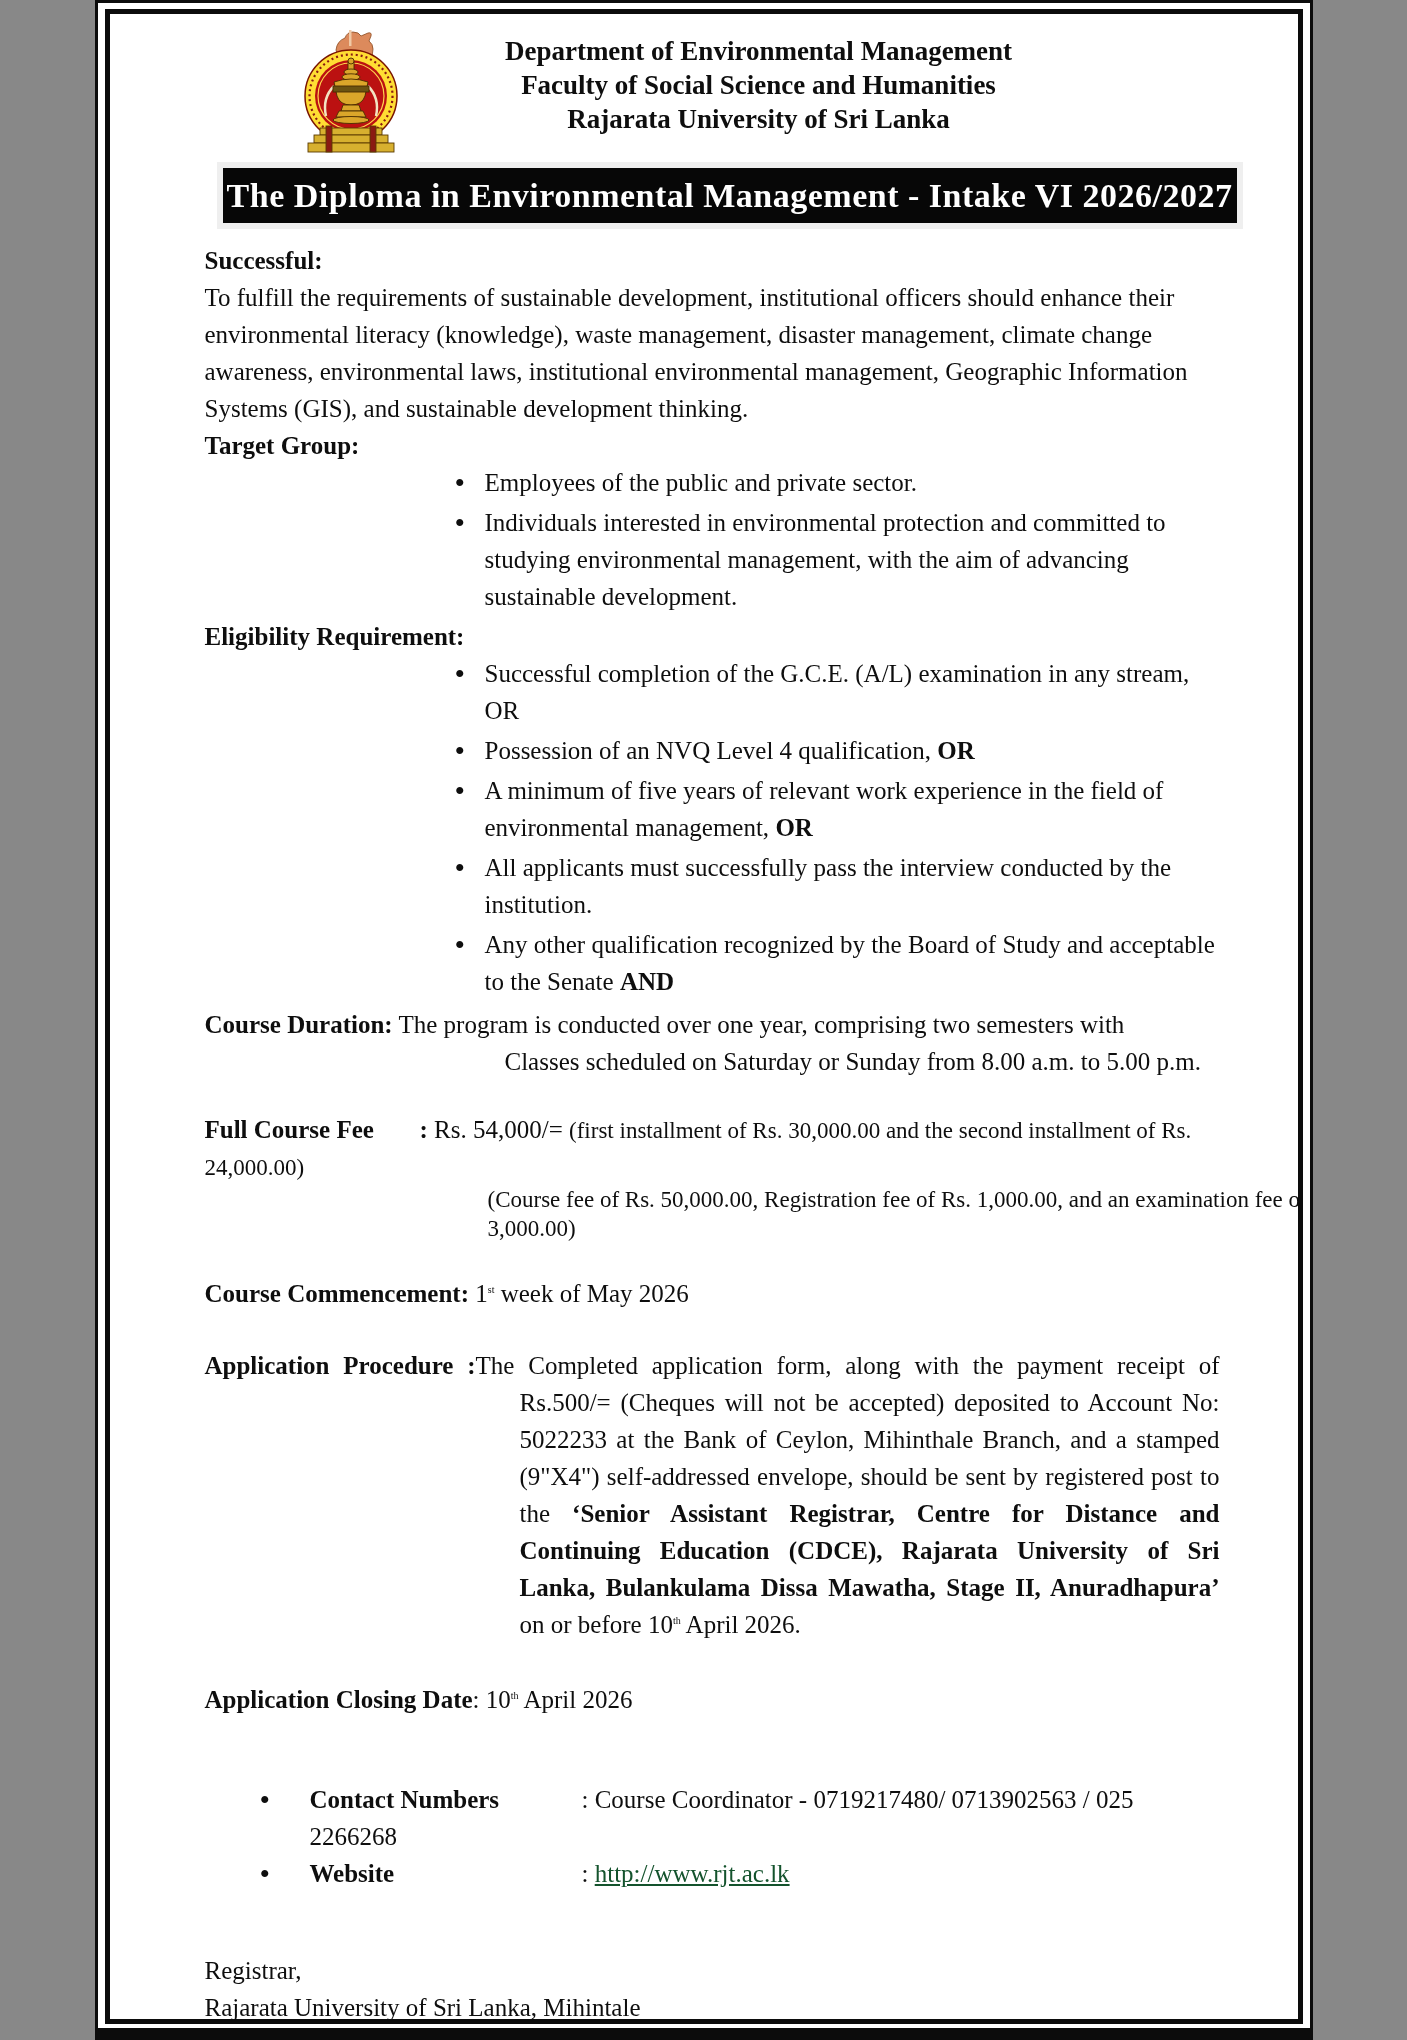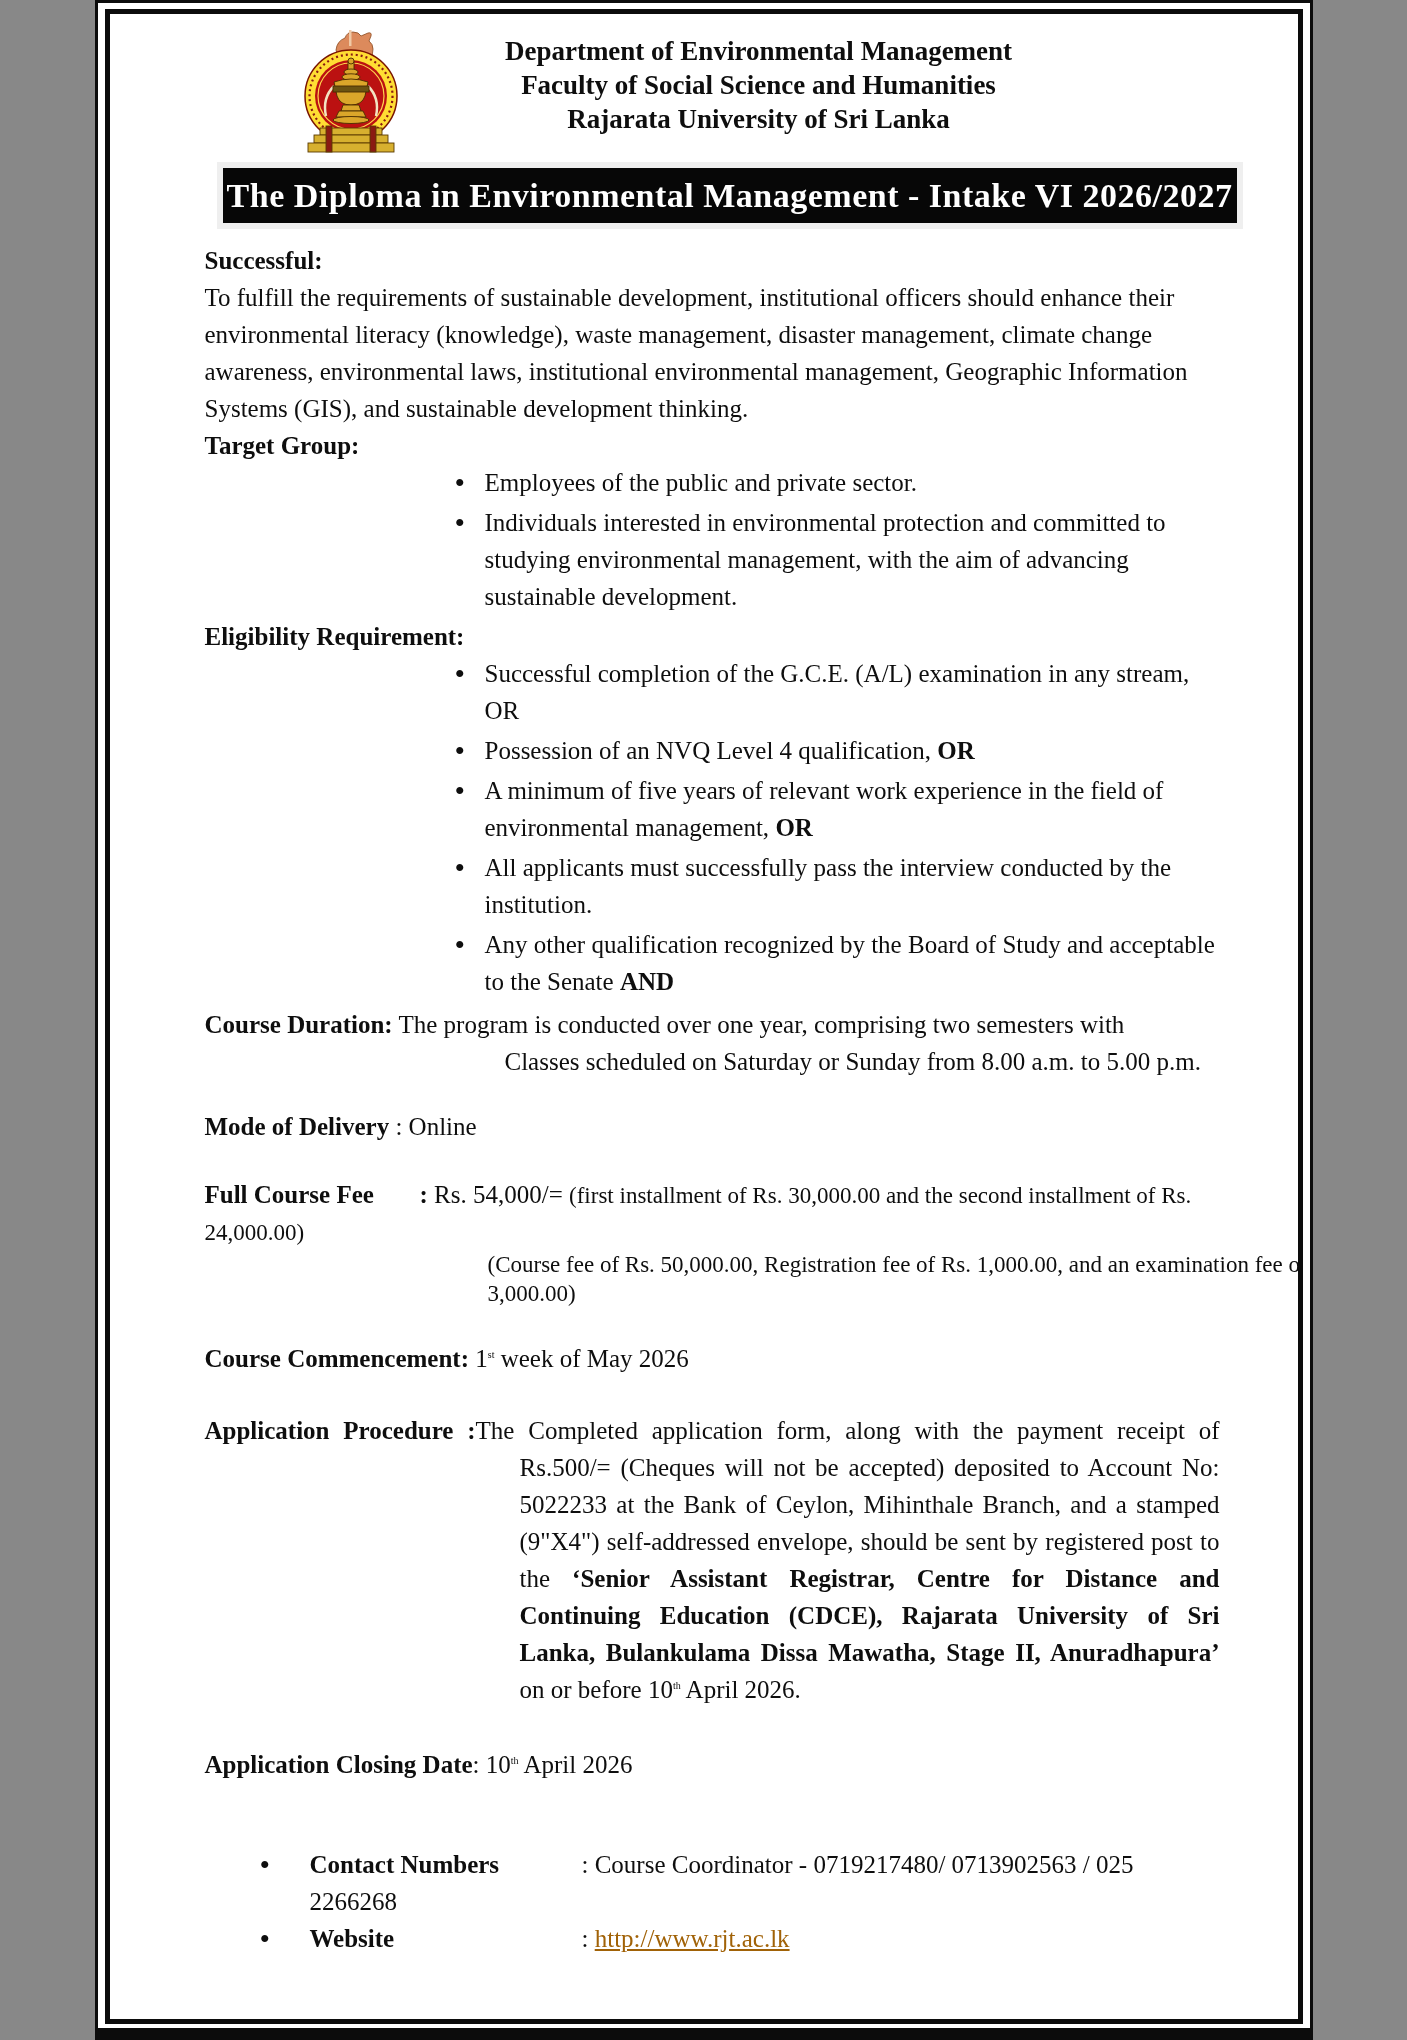--- a/index.html
+++ b/index.html
@@ -85,21 +85,21 @@
   .closing-row { margin-top: 38px; }
   ul.contact-list { list-style: none; margin: 63px 0 0 0; padding: 0; }
   ul.contact-list > li { position: relative; padding-left: 105px; }
   ul.contact-list > li::before {
     content: "•";
     position: absolute;
     left: 55px; top: 0;
     font-size: 30px;
   }
   .contact-label { display: inline-block; width: 272px; font-weight: bold; }
-  .url-link { color: #a16207; }
+  .url-link { color: #14532d; }
   .signature { margin-top: 60px; }
   sup { font-size: 10px; line-height: 0; }
   b, .bold { font-weight: bold; }
 </style>
 </head>
 <body>
 
 <div class="page">
   <div class="inner-frame">
 
@@ -174,23 +174,20 @@
         <li><span>All applicants must successfully pass the interview conducted by the institution.</span><b></b></li>
         <li><span>Any other qualification recognized by the Board of Study and acceptable to the Senate </span><b>AND</b></li>
       </ul>
 
       <div class="duration-block">
         <div><b>Course Duration:</b><span> The program is conducted over one year, comprising two semesters with</span></div>
         <div class="indent2">Classes scheduled on Saturday or Sunday from 8.00 a.m. to 5.00 p.m.</div>
       </div>
 
 
-      <div class="kv-row">
-        <b>Mode of Delivery</b> <span>: Online</span>
-      </div>
 
       <div class="fee-block">
         <div><span class="lbl-col">Full Course Fee</span><b>:</b><span> Rs. 54,000/= </span><span class="fee-note">(first installment of Rs. 30,000.00 and the second installment of Rs. 24,000.00)</span></div>
         <div class="fee-notes-wrap fee-note">(Course fee of Rs. 50,000.00, Registration fee of Rs. 1,000.00, and an examination fee of Rs. 3,000.00)</div>
       </div>
 
       <div class="commence-row">
         <b>Course Commencement:</b><span> 1</span><sup>st</sup><span> week of May 2026</span>
       </div>
 

